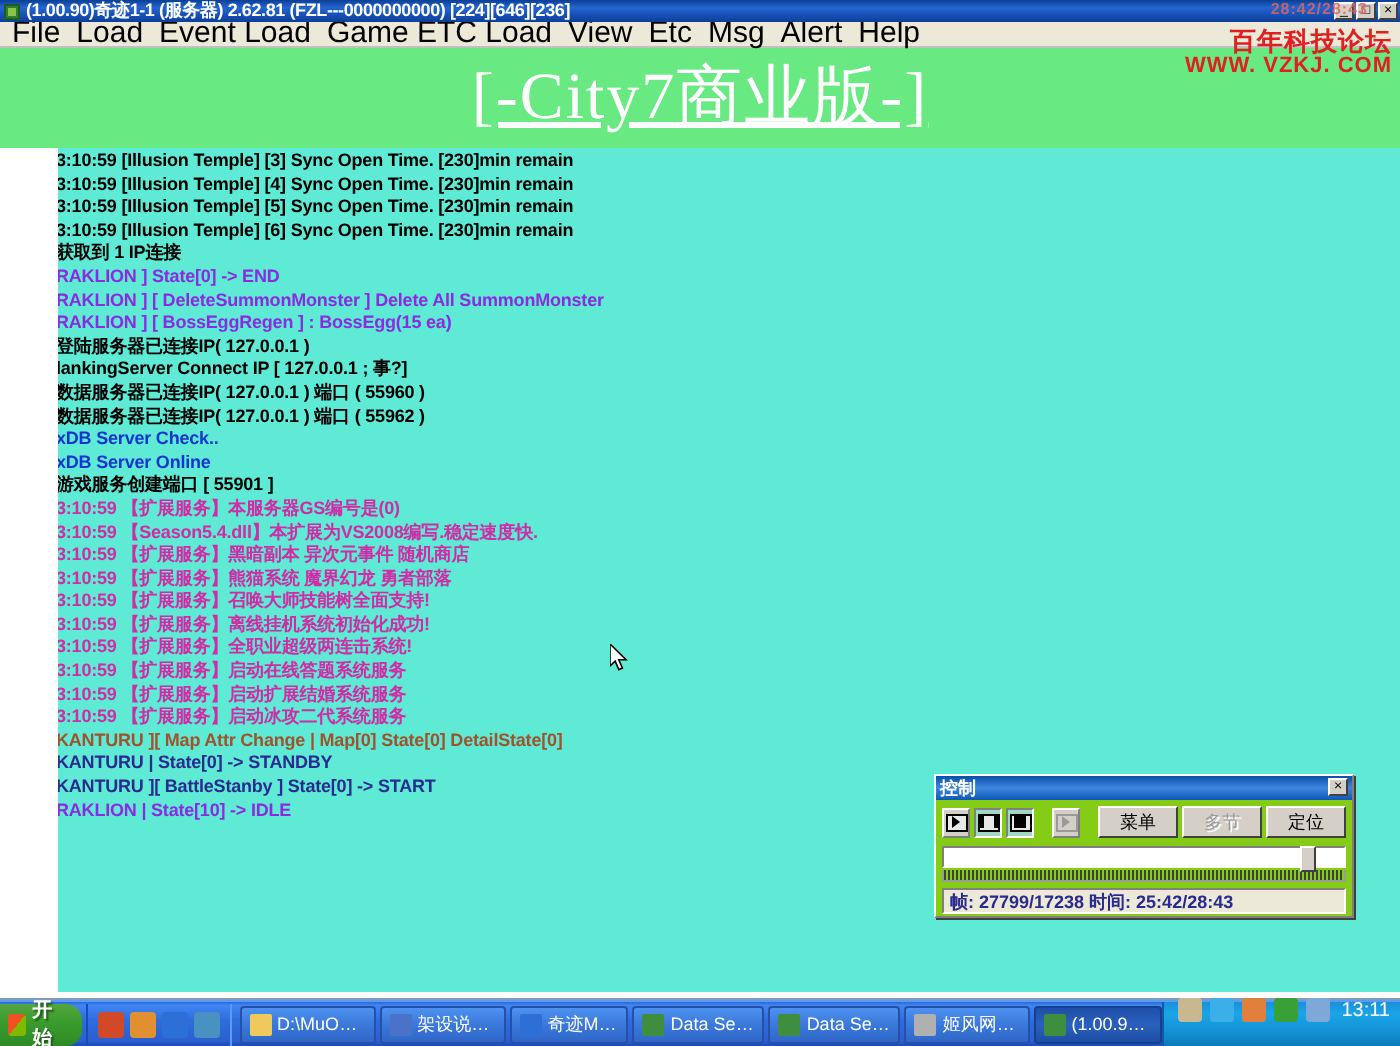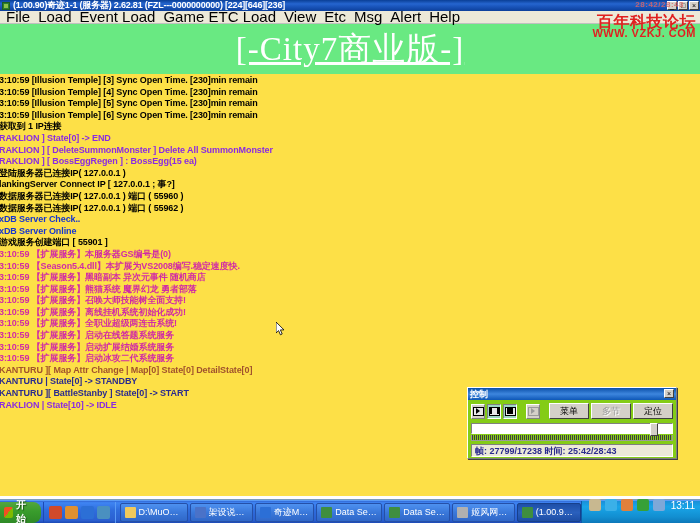--- a/index.html
+++ b/index.html
@@ -116,23 +116,24 @@
     text-decoration: underline;
     white-space: nowrap;
     letter-spacing: 1px;
     line-height: 44px;
   }
 
   
   #logarea {
     position: relative;
     height: 422px;
-    background: #fde047;
+    background: #5eead4;
     padding: 1px 0 0 1px;
     overflow: hidden;
+    margin-left: 29px;
   }
   .logline {
     font-family: "Liberation Sans", sans-serif;
     font-size: 9px;
     font-weight: bold;
     line-height: 11.6px;
     white-space: nowrap;
     letter-spacing: -0.1px;
     margin-left: -2px;
   }
@@ -255,21 +256,21 @@
 
   
   .wm {
     position: absolute;
     right: 4px;
     font-weight: bold;
     color: #e02020;
     white-space: nowrap;
     letter-spacing: 0.5px;
   }
-  #wm-top   { top: 12px;  font-size: 16px; }
+  #wm-top   { top: 12px;  font-size: 13px; }
   #wm-bot   { top: 27px;  font-size: 11px; font-family: "Liberation Sans", sans-serif; }
   #wm-hidden{ top: 0px;   font-size: 8px; color:#d66; right: 16px; opacity:.85;}
 
   
   #taskbar {
     position: absolute;
     left: 0; bottom: 0;
     width: 700px; height: 23px;
     background: linear-gradient(to bottom,#3168d5 0%, #3f85f3 8%, #2f6ddd 40%, #2a5fd0 88%, #1c49b5 100%);
     display: flex; align-items: center;

